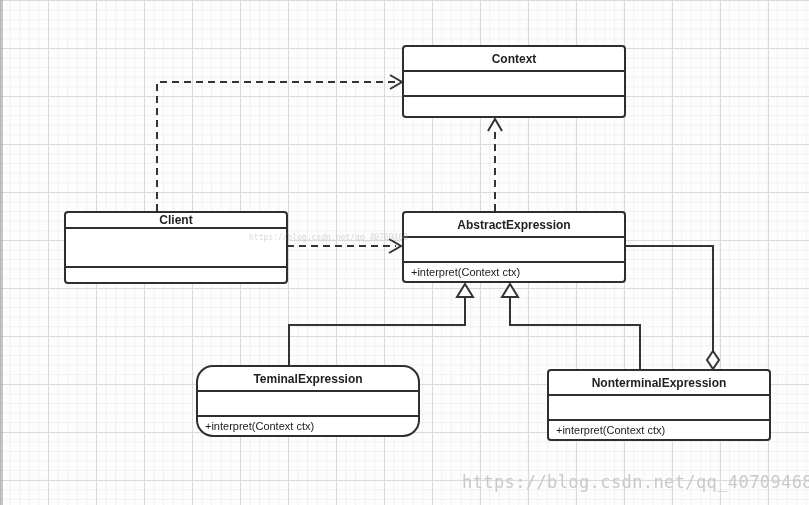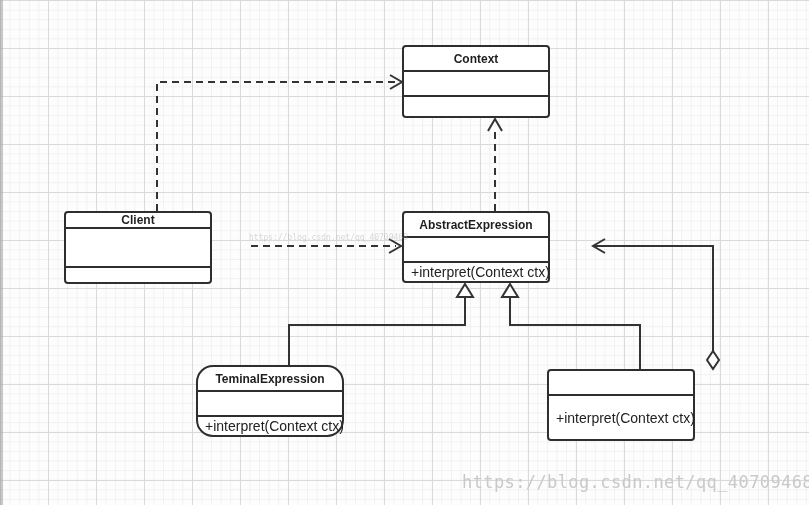--- a/index.html
+++ b/index.html
@@ -16,41 +16,41 @@
     background-size:48px 48px,48px 48px,9.6px 9.6px,9.6px 9.6px;
     font-family:"Liberation Sans", sans-serif;
   }
   .edge-strip{
     position:absolute;left:0;top:0;width:3px;height:100%;
     background:#9a9a9a;opacity:.55;
   }
   .uml-class{
     position:absolute;
     box-sizing:border-box;
-    width:148px;
+    width:224px;
     border:2px solid #2e2e2e;
     border-radius:4px;
     background:#ffffff;
     display:flex;flex-direction:column;
   }
   .uml-title{
     height:23px;
     display:flex;align-items:center;justify-content:center;
     font-size:12px;font-weight:bold;color:#1f1f1f;
     border-bottom:2px solid #2e2e2e;
   }
   .uml-attrs{
     height:23px;
     border-bottom:2px solid #2e2e2e;
   }
   .uml-methods{
     flex:1;
     display:flex;align-items:center;
     padding-left:7px;
-    font-size:14px;color:#222222;
+    font-size:11px;color:#222222;
     white-space:nowrap;
   }
   svg.connectors{position:absolute;left:0;top:0;pointer-events:none;}
   svg.connectors path{fill:none;stroke:#333333;stroke-width:2;}
   svg.connectors path.dashed{stroke-dasharray:7 5;}
   svg.connectors path.hollow{fill:#ffffff;}
   .watermark{
     position:absolute;left:462px;top:472px;
     font-family:"DejaVu Sans Mono", monospace;
     font-size:17px;letter-spacing:.4px;
@@ -124,20 +124,21 @@
     <div class="uml-methods">+interpret(Context ctx)</div>
   </div>
 
   <div class="uml-class" style="left:196px;top:365px;height:72px;border-radius:17px;">
     <div class="uml-title">TeminalExpression</div>
     <div class="uml-attrs"></div>
     <div class="uml-methods">+interpret(Context ctx)</div>
   </div>
 
   <div class="uml-class" style="left:547px;top:369px;height:72px;">
+    <div class="uml-title">NonterminalExpression</div>
     <div class="uml-attrs"></div>
     <div class="uml-methods">+interpret(Context ctx)</div>
   </div>
 
   <div class="watermark-faint">https://blog.csdn.net/qq_40709468</div>
   <div class="watermark">https://blog.csdn.net/qq_40709468</div>
 
 </div>
 
 </body></html>

